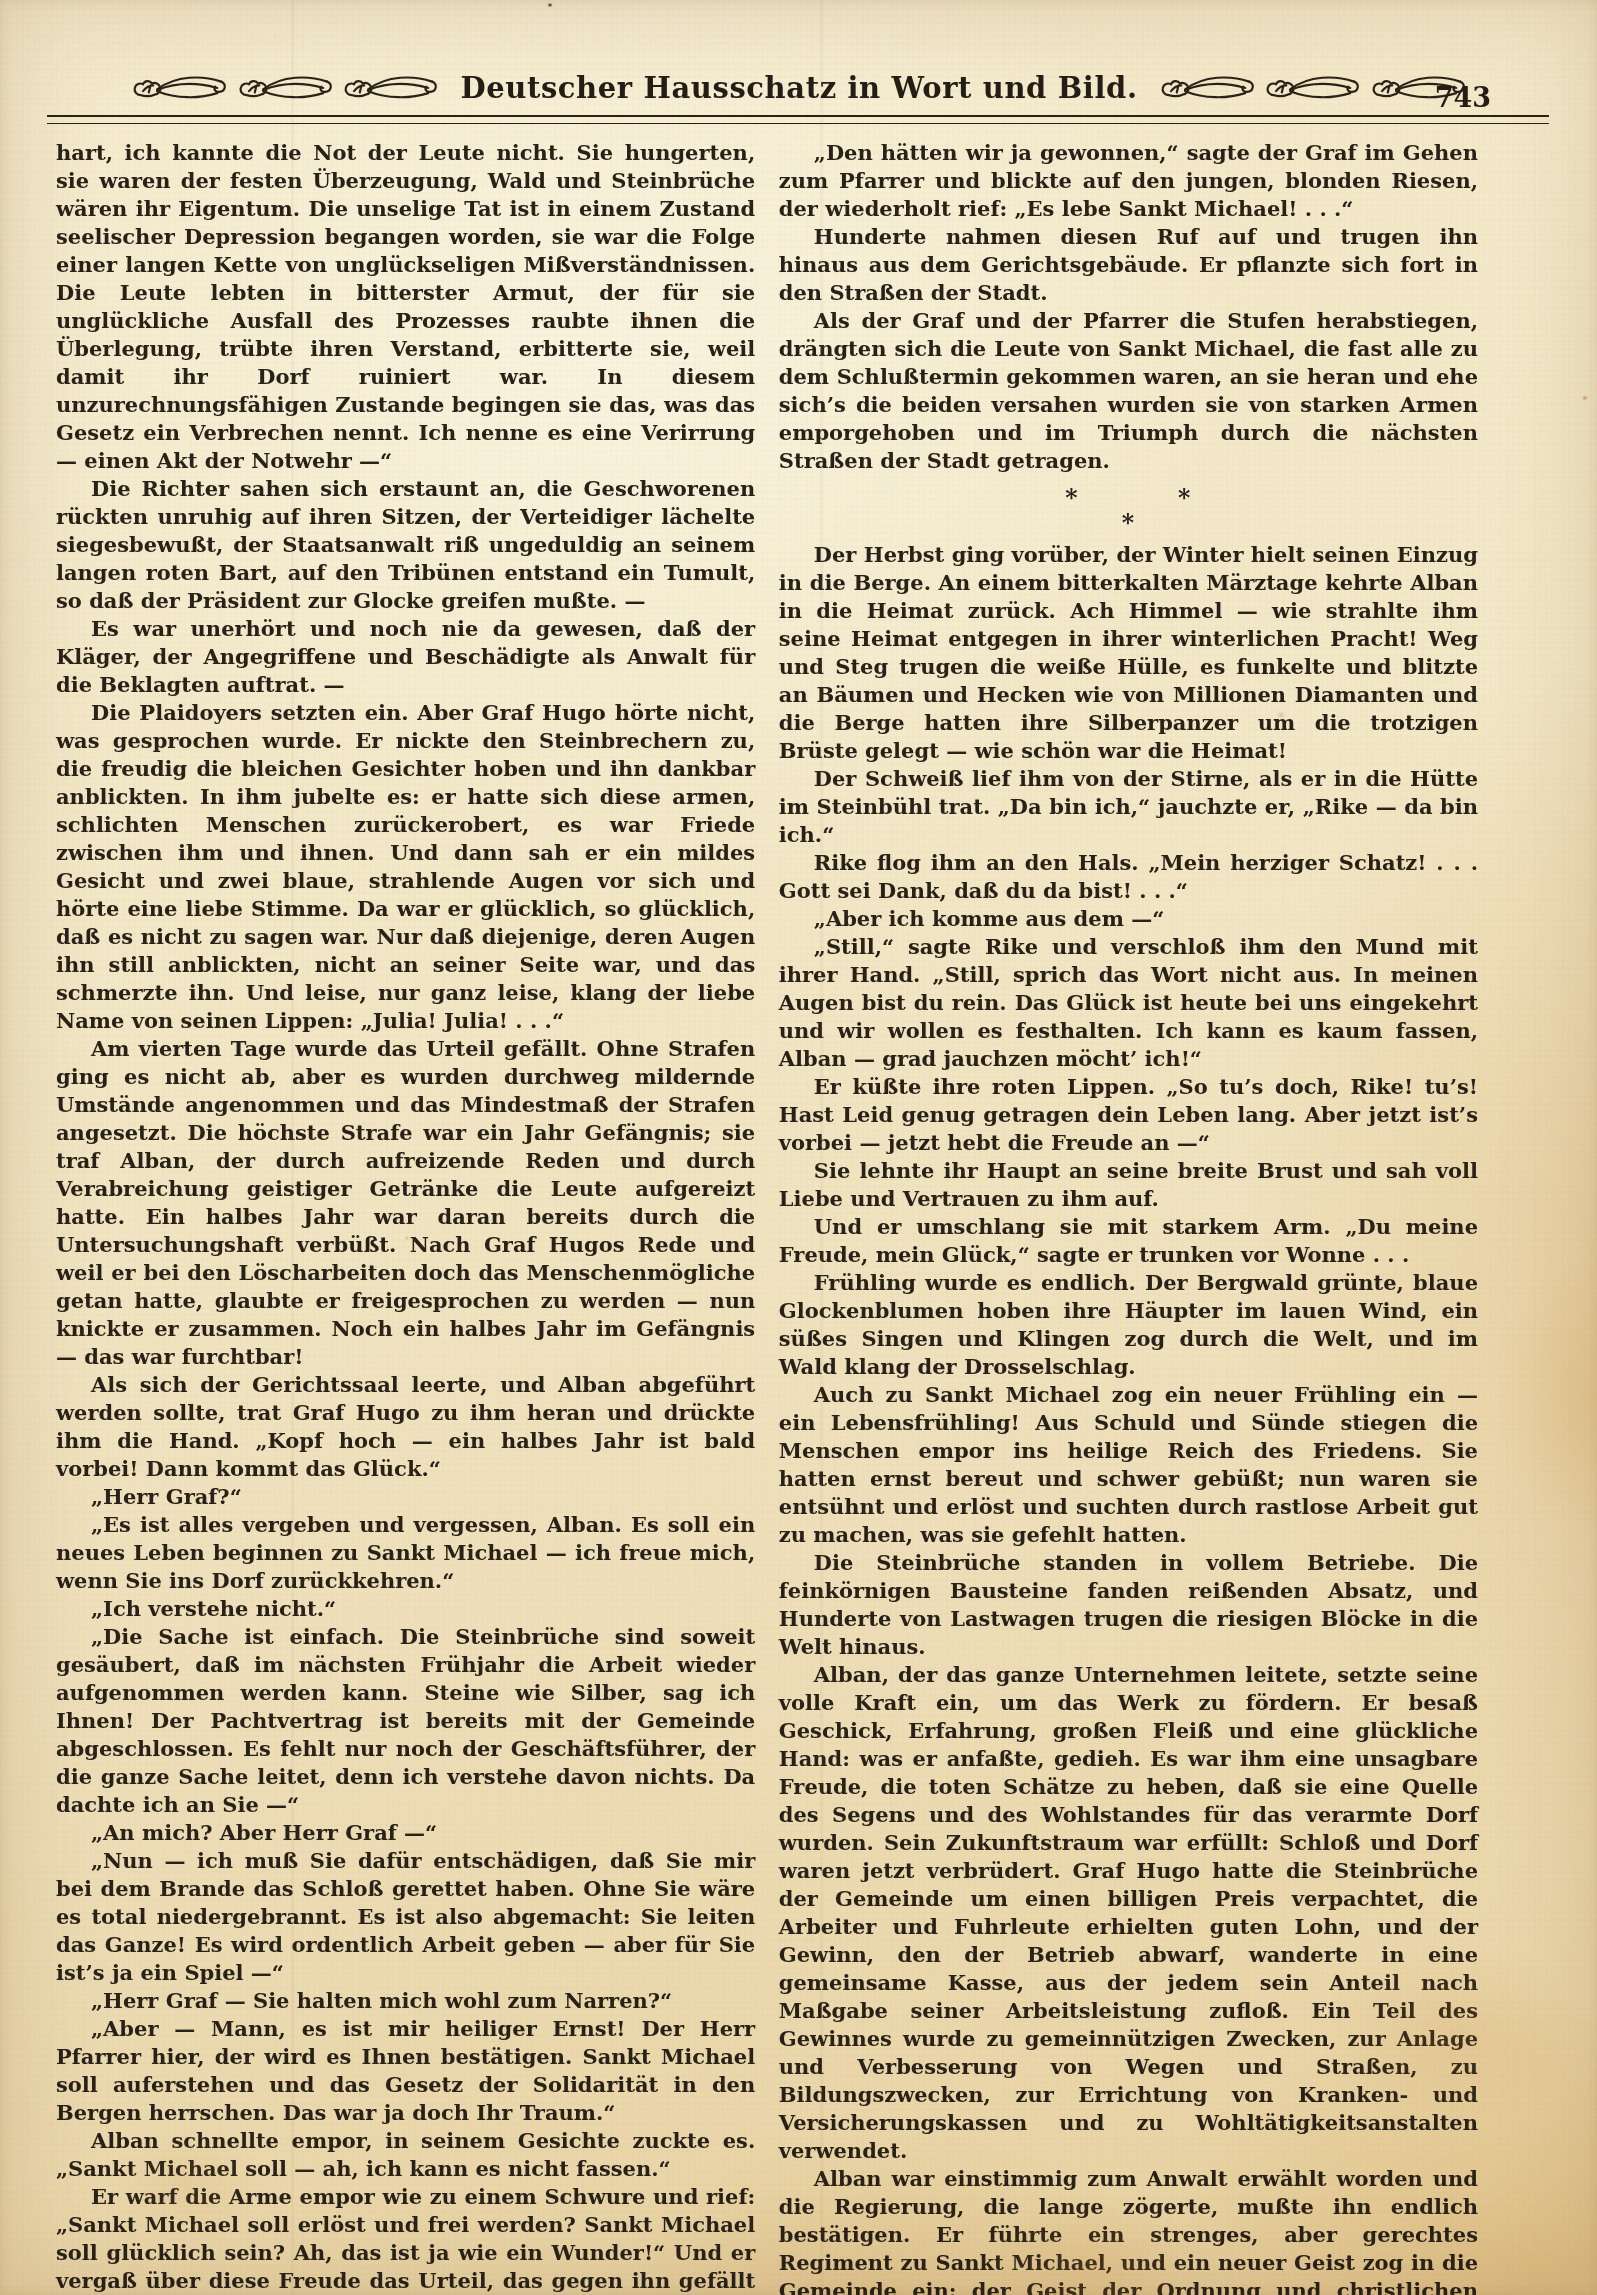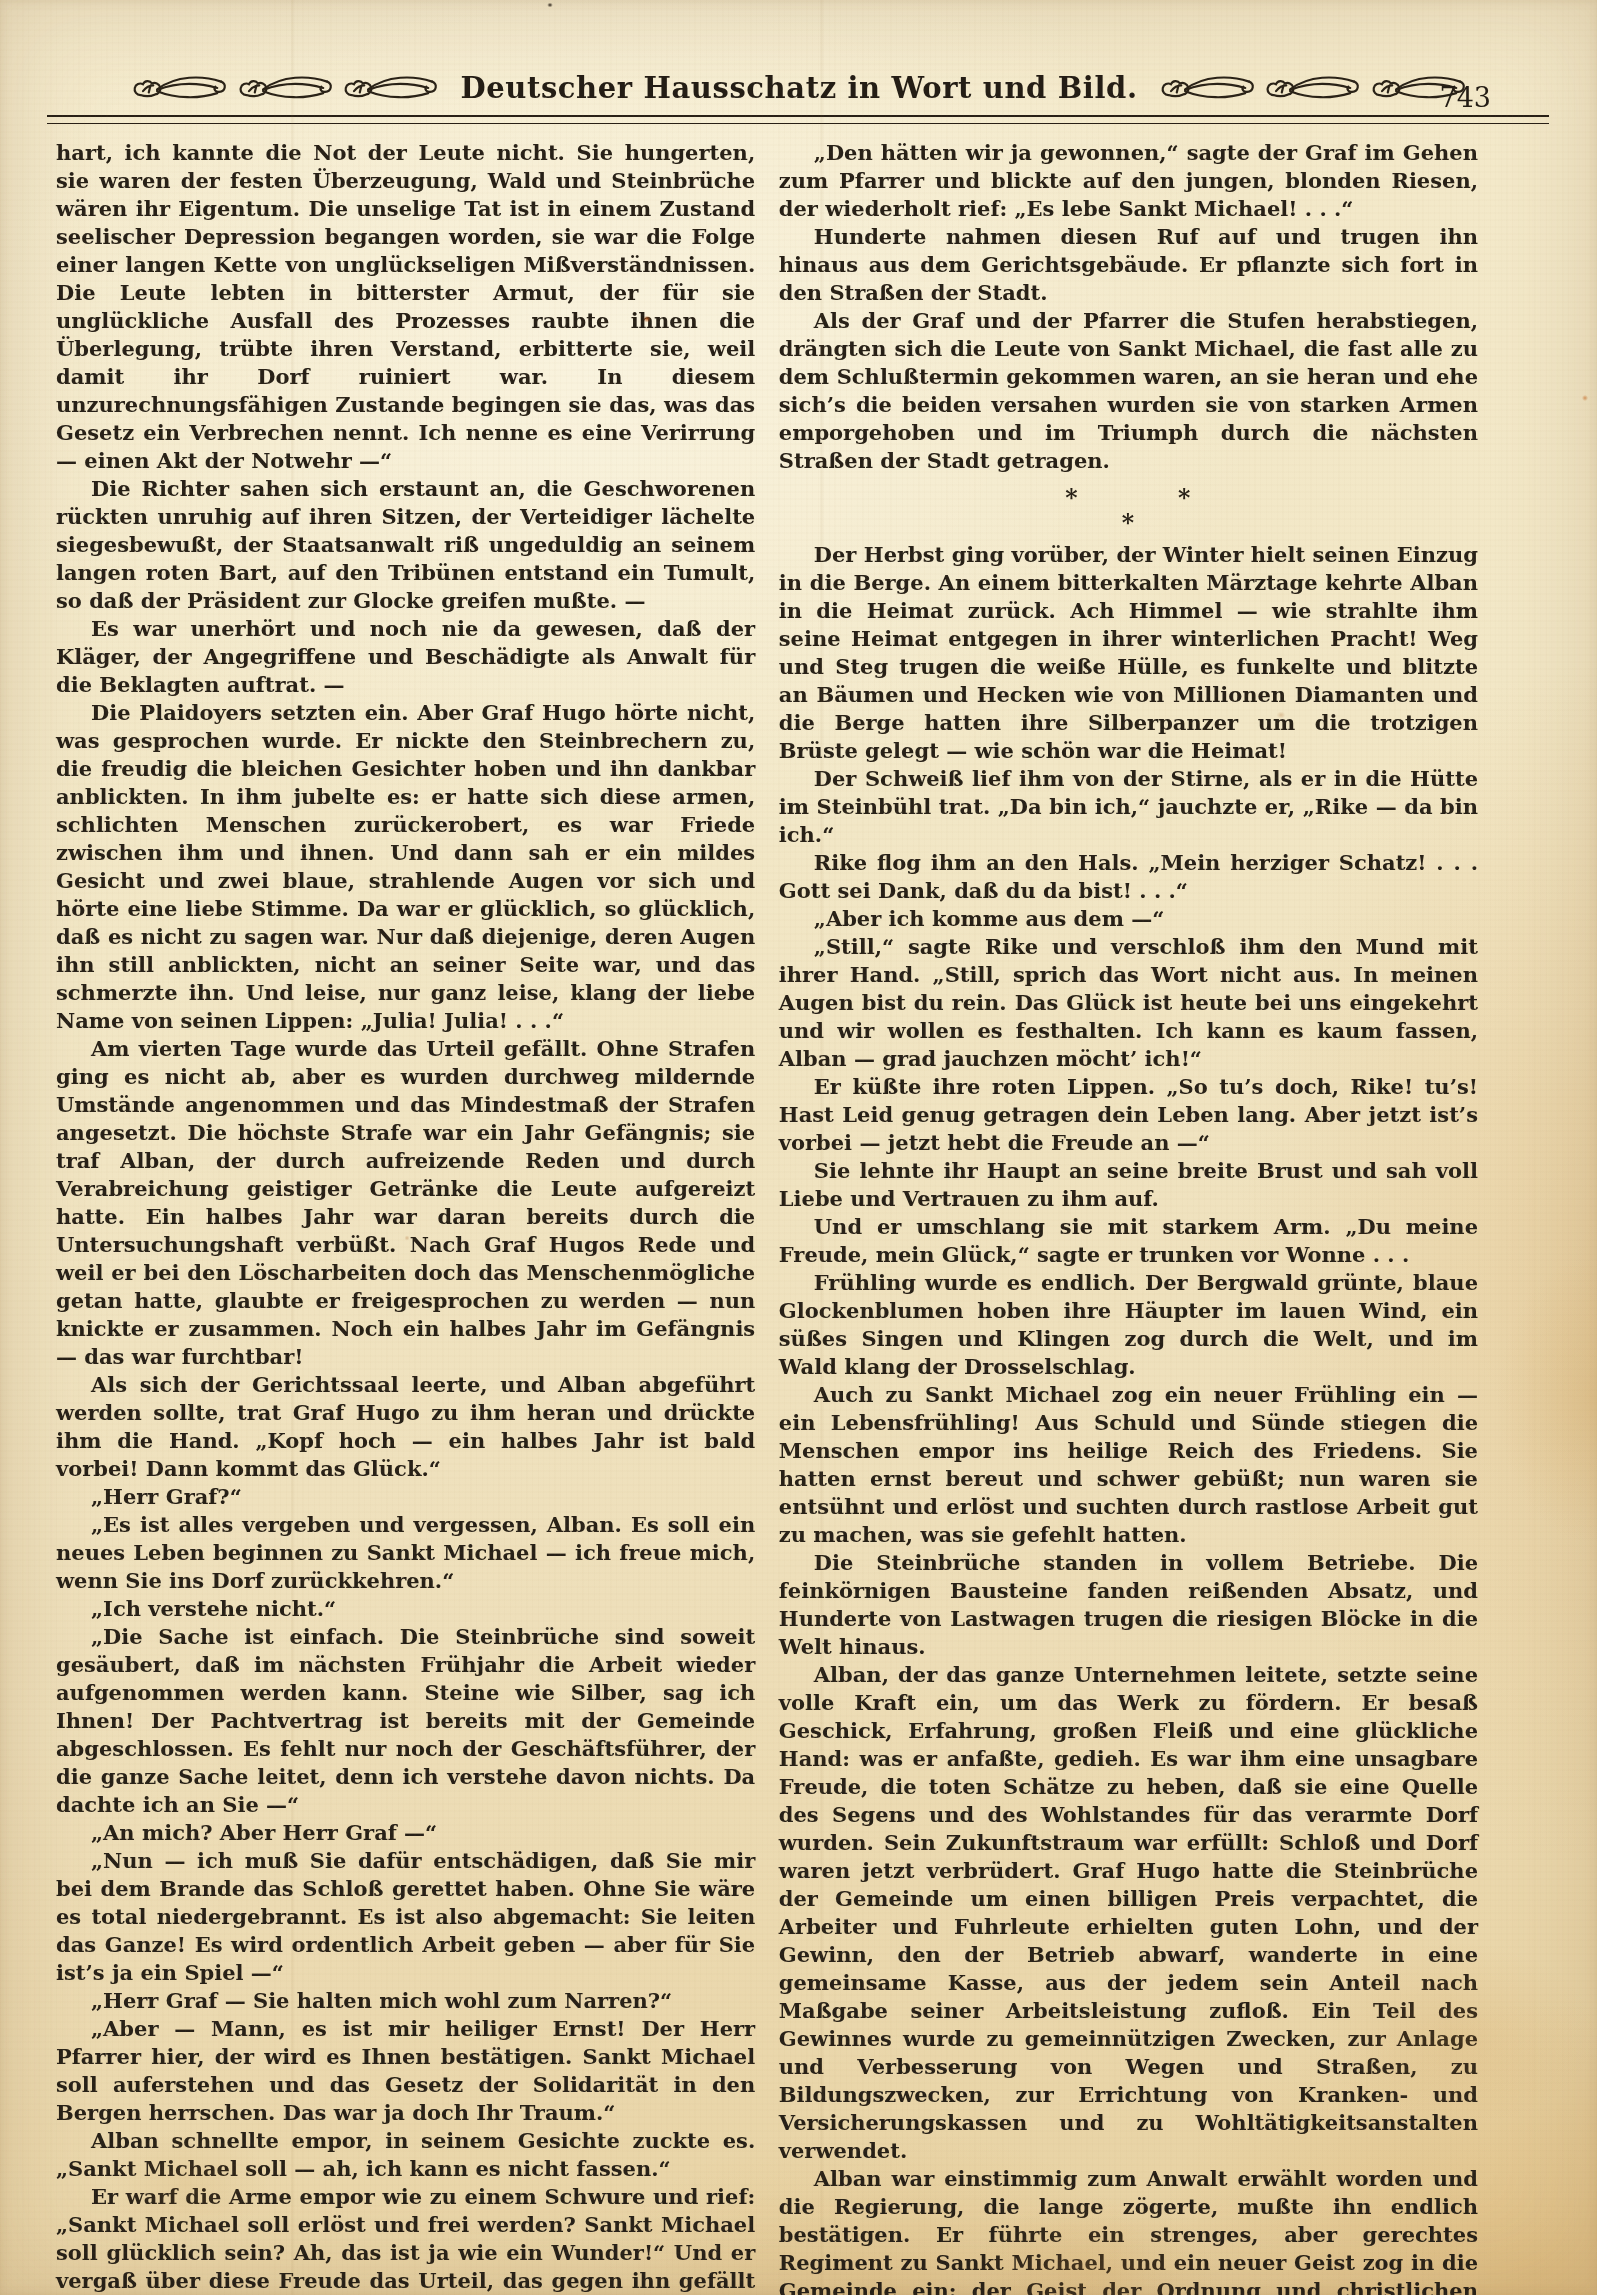--- a/index.html
+++ b/index.html
@@ -40,21 +40,21 @@
       linear-gradient(90deg, rgba(0,0,0,0) 291px, rgba(150,118,68,.10) 292px, rgba(0,0,0,0) 295px),
       linear-gradient(90deg, rgba(0,0,0,0) 820px, rgba(150,118,68,.10) 821px, rgba(0,0,0,0) 824px);
   }
   header{position:relative;display:flex;align-items:center;justify-content:center;padding-top:72px;}
   .orn-group{display:flex;align-items:center;gap:8.7px;}
   .fleuron{width:97px;height:32px;display:block;}
   .title{
     font-size:29px;line-height:1;font-weight:bold;margin:0 21px;
     letter-spacing:0.6px;white-space:nowrap;color:#241d15;
   }
-  .pageno{position:absolute;right:107px;top:82px;font-size:27px;font-weight:normal;color:#241d15;}
+  .pageno{position:absolute;right:107px;top:82px;font-size:27px;font-weight:bold;color:#241d15;}
   .rule{margin:11.2px 49px 0 47px;height:5.6px;border-top:2.5px solid #281f15;border-bottom:1.9px solid #281f15;}
   .columns{display:flex;gap:23.6px;padding:15px 120px 0 56px;}
   .col{flex:1 1 0;font-size:21px;line-height:28px;font-weight:bold;text-align:justify;color:#2720177;color:#272017;}
   .para{margin:0;text-indent:35px;}
   .para.flush{text-indent:0;}
   .para.stars{
     text-indent:0;text-align:center;white-space:pre-line;
     font-size:23.6px;line-height:25px;padding:11.2px 0 5px;letter-spacing:1.2px;
   }
 </style>

